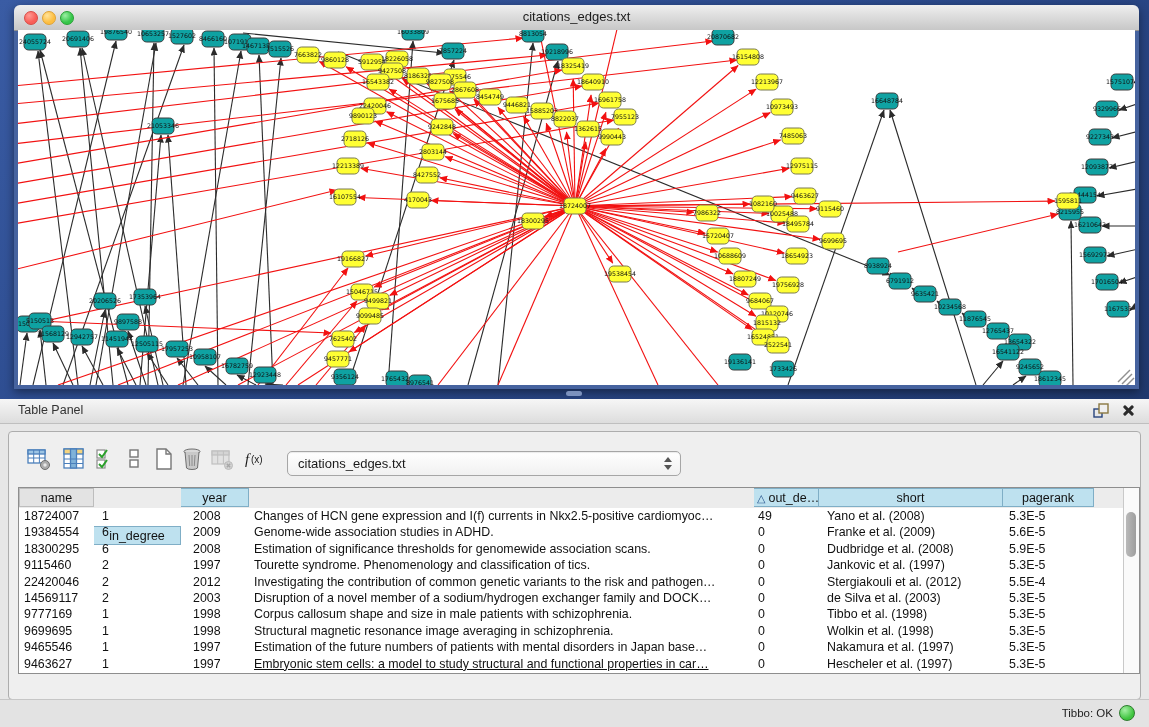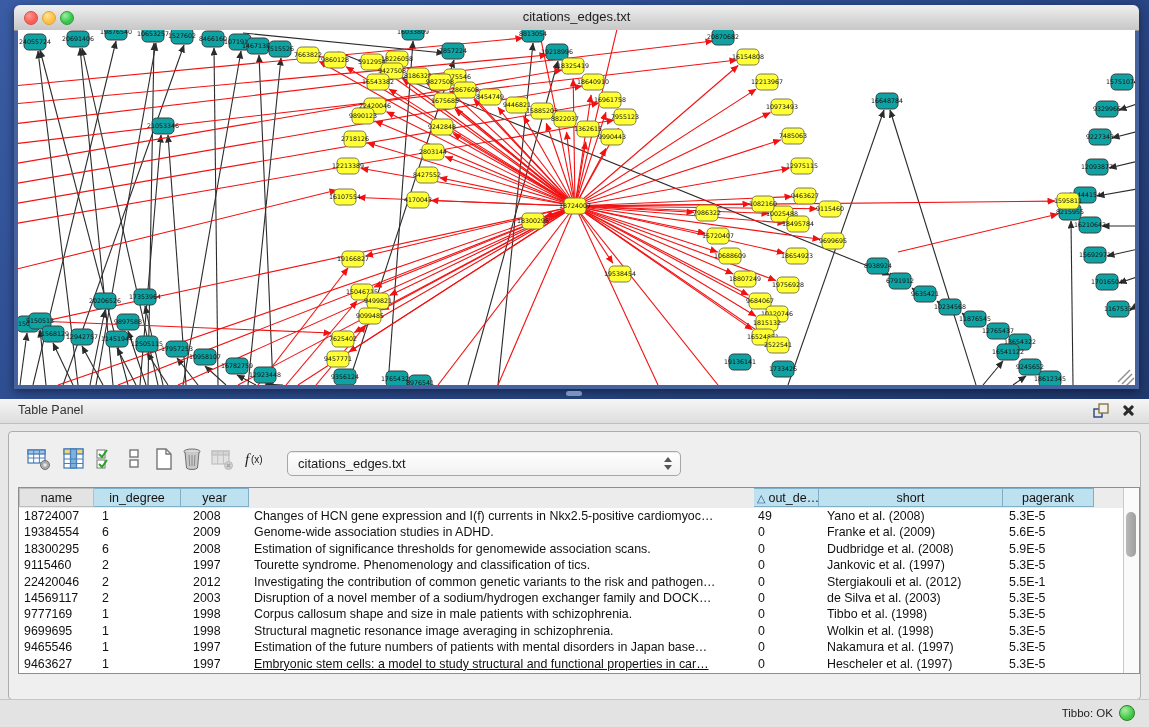--- a/index.html
+++ b/index.html
@@ -799,21 +799,21 @@
         <span id="dropdown-label">citations_edges.txt</span>
         <span id="dropdown-stepper">
           <span class="up"></span>
             <span class="dn"></span>
         </span>
       </div>
 
       <div id="tablewrap">
         <div id="thead">
             <div class="hcell first" style="left: 0px; width: 75px;">name</div>
-            <div class="hcell" style="left: 75px; width: 87px;">in_degree</div>
+            <div class="hcell" style="left: 75px; width: 87px; margin-top: 38px;">in_degree</div>
             <div class="hcell" style="left: 162px; width: 68px;">year</div>
             <div class="hcell" style="left: 735px; width: 65px; text-align: left; padding-left: 3px;"><span class="sort-tri">△</span>out_de…</div>
             <div class="hcell" style="left: 800px; width: 184px;">short</div>
             <div class="hcell" style="left: 984px; width: 91px;">pagerank</div>
           </div>
         <div id="tbody">
             <div class="trow" style="top: 0px;">
               <div class="tcell" style="left: 0px; width: 75px; padding-left: 5px;">18724007</div>
               <div class="tcell" style="left: 75px; width: 87px; padding-left: 8px;">1</div>
               <div class="tcell" style="left: 162px; width: 68px; padding-left: 12px;">2008</div>
@@ -849,21 +849,21 @@
               <div class="tcell" style="left: 800px; width: 184px; padding-left: 8px;">Jankovic et al. (1997)</div>
               <div class="tcell" style="left: 984px; width: 91px; padding-left: 6px;">5.3E-5</div>
             </div>
             <div class="trow" style="top: 65.6px;">
               <div class="tcell" style="left: 0px; width: 75px; padding-left: 5px;">22420046</div>
               <div class="tcell" style="left: 75px; width: 87px; padding-left: 8px;">2</div>
               <div class="tcell" style="left: 162px; width: 68px; padding-left: 12px;">2012</div>
               <div class="tcell" style="left: 230px; width: 505px; padding-left: 5px;">Investigating the contribution of common genetic variants to the risk and pathogen…</div>
               <div class="tcell" style="left: 735px; width: 65px; padding-left: 4px;">0</div>
               <div class="tcell" style="left: 800px; width: 184px; padding-left: 8px;">Stergiakouli et al. (2012)</div>
-              <div class="tcell" style="left: 984px; width: 91px; padding-left: 6px;">5.5E-1</div>
+              <div class="tcell" style="left: 984px; width: 91px; padding-left: 6px;">5.5E-4</div>
             </div>
             <div class="trow" style="top: 82px;">
               <div class="tcell" style="left: 0px; width: 75px; padding-left: 5px;">14569117</div>
               <div class="tcell" style="left: 75px; width: 87px; padding-left: 8px;">2</div>
               <div class="tcell" style="left: 162px; width: 68px; padding-left: 12px;">2003</div>
               <div class="tcell" style="left: 230px; width: 505px; padding-left: 5px;">Disruption of a novel member of a sodium/hydrogen exchanger family and DOCK…</div>
               <div class="tcell" style="left: 735px; width: 65px; padding-left: 4px;">0</div>
               <div class="tcell" style="left: 800px; width: 184px; padding-left: 8px;">de Silva et al. (2003)</div>
               <div class="tcell" style="left: 984px; width: 91px; padding-left: 6px;">5.3E-5</div>
             </div>

